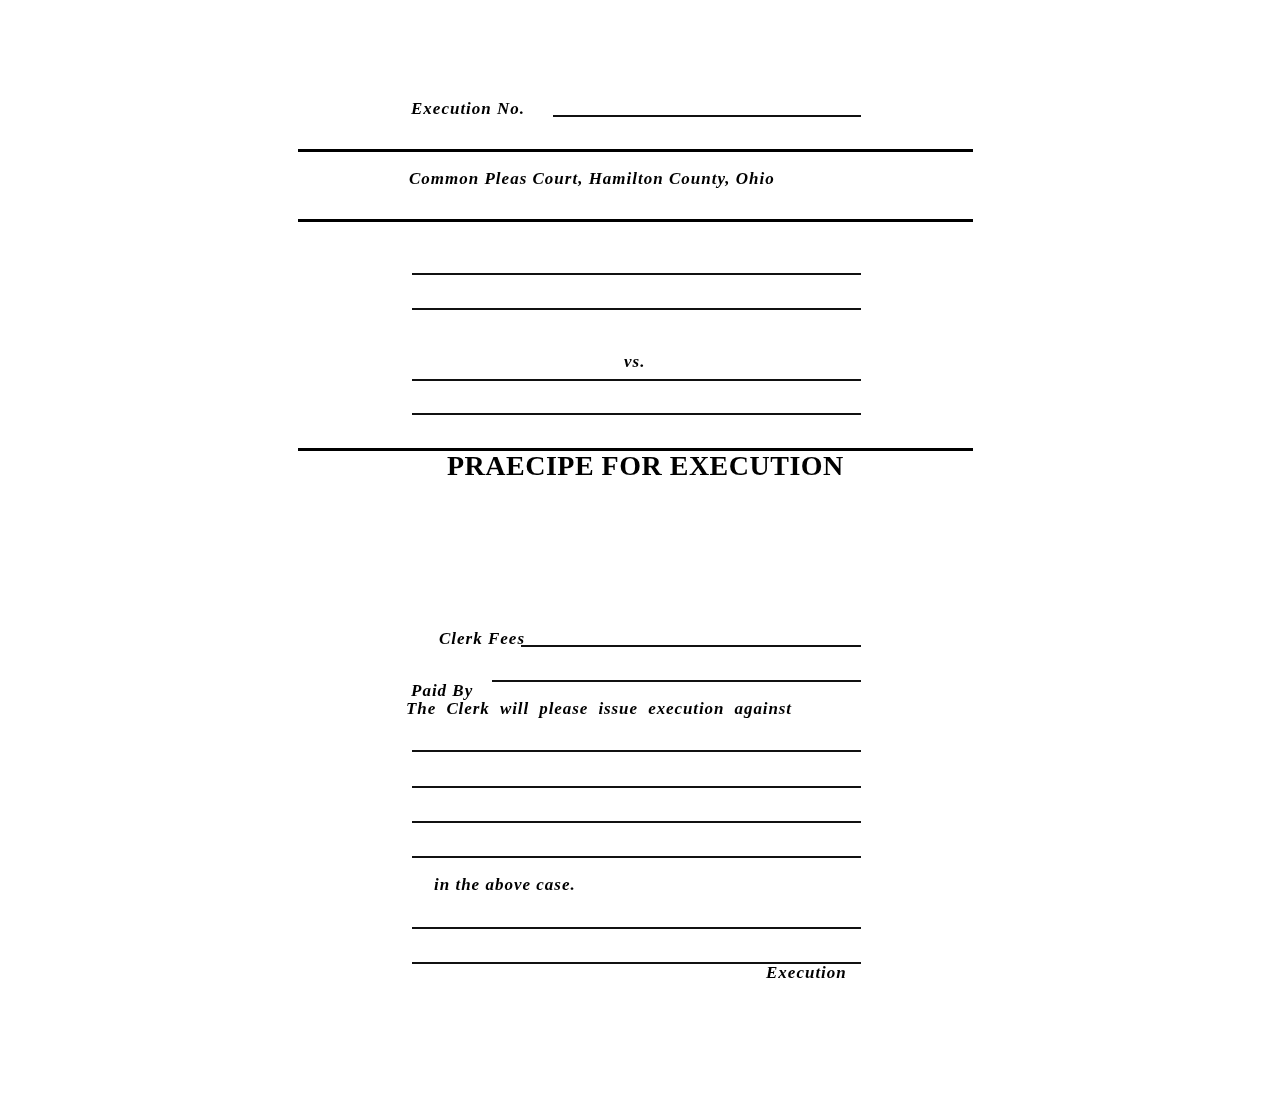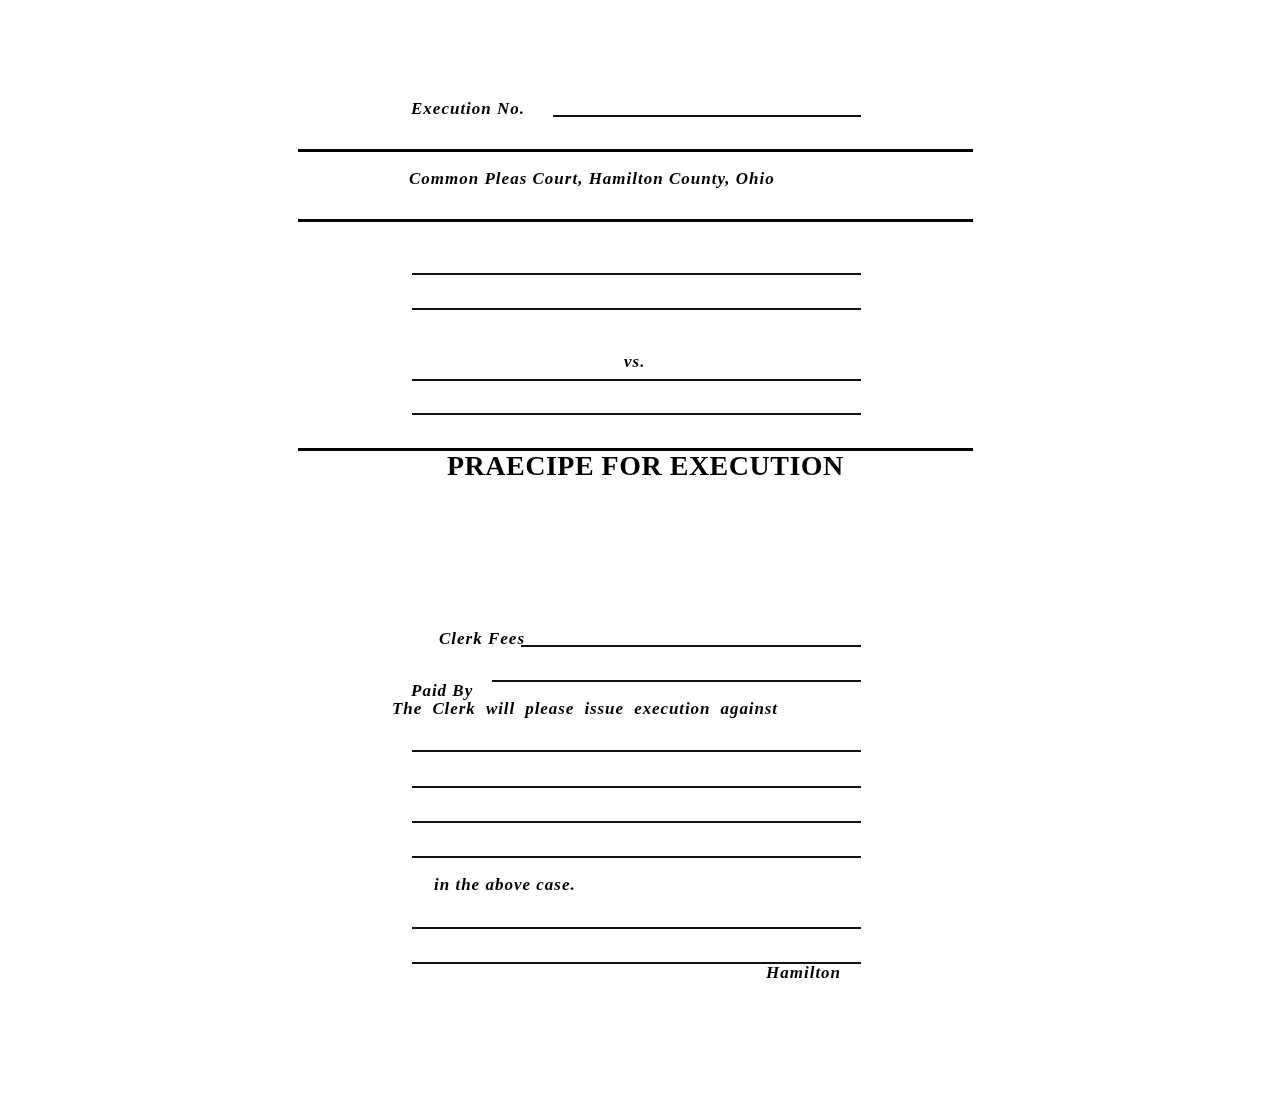--- a/index.html
+++ b/index.html
@@ -35,26 +35,26 @@
   <div class="rule-thick" style="top:448px;"></div>
 
   <span class="abs title" style="left:447px; top:450px;">PRAECIPE FOR EXECUTION</span>
 
   <span class="abs it" style="left:411px; top:629px;margin-left:28px;">Clerk Fees</span>
   <div class="blank" style="left:521px; top:645px; width:340px;"></div>
 
   <span class="abs it" style="left:411px; top:665px;margin-top:16px;">Paid By</span>
   <div class="blank" style="left:492px; top:680px; width:369px;"></div>
 
-  <span class="abs it" style="left:392px; top:699px; white-space:pre; letter-spacing:0.9px;">The  Clerk  will  please  issue  execution  against</span>
+  <span class="abs it" style="left:406px; top:699px; white-space:pre; letter-spacing:0.9px;">The  Clerk  will  please  issue  execution  against</span>
 
   <div class="line" style="top:750px;"></div>
   <div class="line" style="top:786px;"></div>
   <div class="line" style="top:821px;"></div>
   <div class="line" style="top:856px;"></div>
 
   <span class="abs it" style="left:434px; top:875px;">in the above case.</span>
 
   <div class="line" style="top:927px;"></div>
   <div class="line" style="top:962px;"></div>
 
-  <span class="abs it" style="left:766px; top:963px;">Hamilton</span>
+  <span class="abs it" style="left:766px; top:963px;">Execution</span>
 </div>
 
 </body></html>

